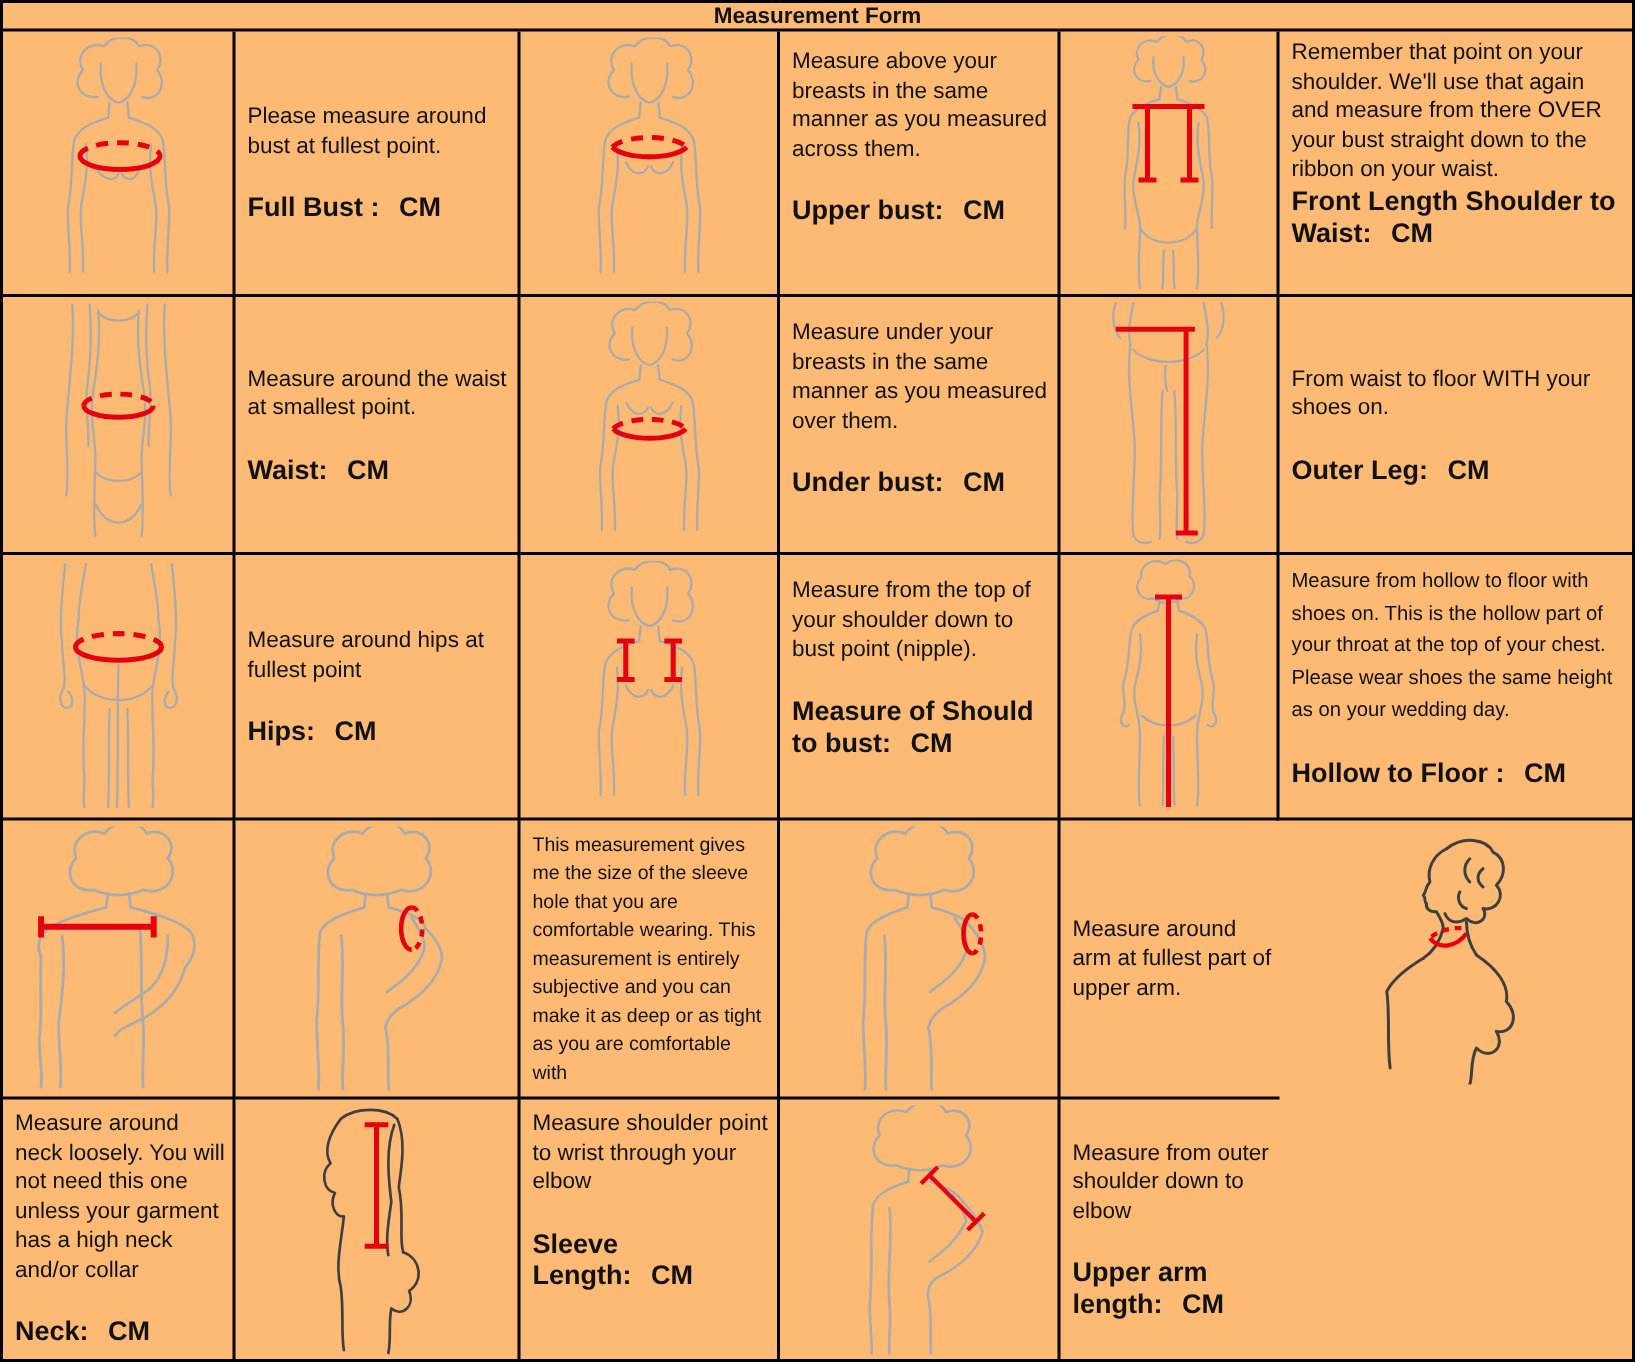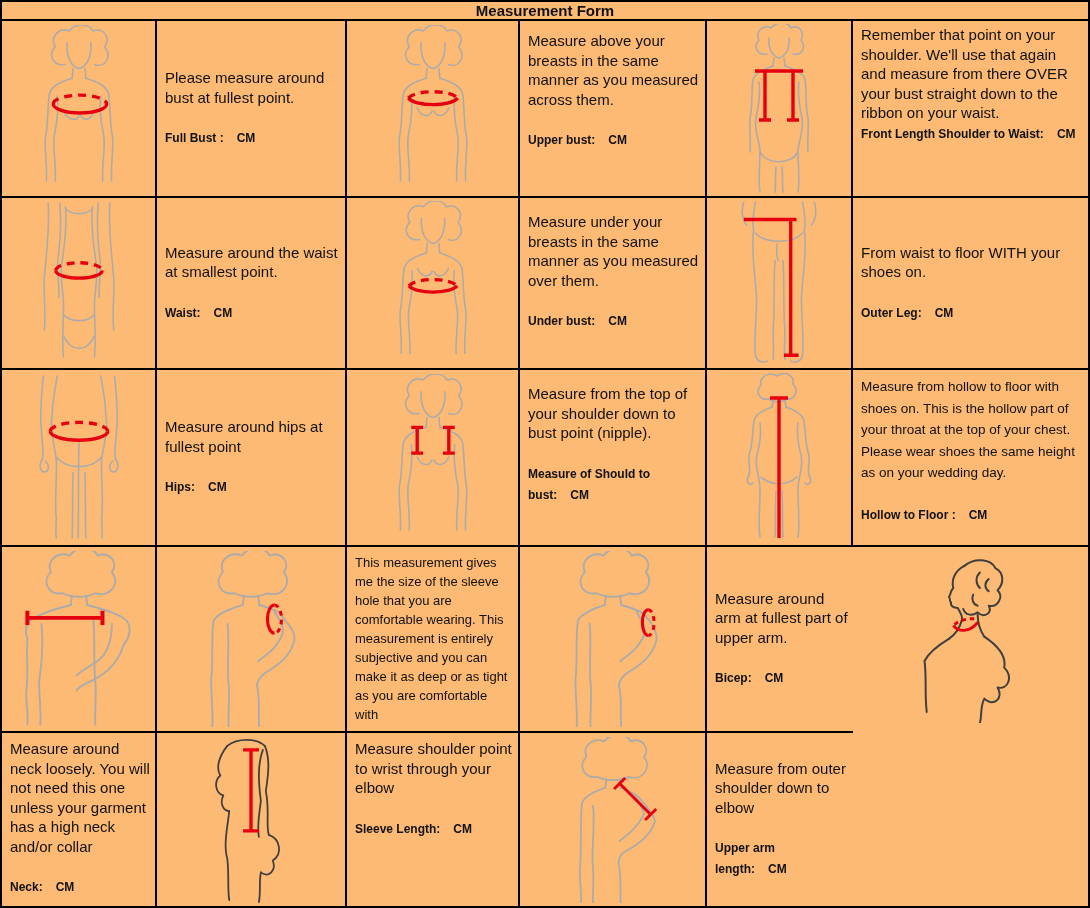--- a/index.html
+++ b/index.html
@@ -27,21 +27,21 @@
   .cell:nth-child(6n+1) { border-right:none; } 
   .cell { border-right: 2px solid #000; }
   .last { border-right:none !important; }
   .brow { border-bottom:none !important; }
   .fig { display:flex; align-items:center; justify-content:center; }
   .tcell { display:flex; flex-direction:column; padding: 4px 5px 4px 8px; font-size:15px; line-height:19.5px; }
   .vc { justify-content:center; }
   .pt6 { padding-top:6px; } .pt10 { padding-top:10px; } .pt14 { padding-top:14px; } .pt22 { padding-top:6px; }
   .small { font-size:13px; line-height:19px;gap:48px; }
   .smed { font-size:13.5px; line-height:21.5px; }
-  .lbl { font-weight:bold; font-size:12px; line-height:21px; margin-top:21px; }
+  .lbl { font-weight:bold; font-size:18px; line-height:21px; margin-top:21px; }
   .lbl .unit { margin-left:13px; }
   .g0 { margin-top:1px; }
   .g16 { }
   
   svg { display:block; }
   .o { fill:none; stroke:#ababab; stroke-width:1.6; stroke-linecap:round; stroke-linejoin:round; }
   .d { fill:none; stroke:#3f3f3f; stroke-width:1.8; stroke-linecap:round; stroke-linejoin:round; }
   .r  { fill:none; stroke:#e6000f; stroke-width:3.4; stroke-linecap:butt; }
   .rd { fill:none; stroke:#e6000f; stroke-width:3.4; stroke-dasharray:8 6; stroke-linecap:butt; }
   .rs { fill:none; stroke:#e6000f; stroke-width:2.6; stroke-dasharray:4 3.5; stroke-linecap:butt; }
@@ -232,21 +232,20 @@
       <path class="o" d="M45,46 C33,50 24,54 22,60 C20,74 22,92 20,110 C20,126 22,138 21,150 M59,46 C70,49 78,52 80,56"></path>
       <path class="o" d="M32,62 C34,80 31,98 33,114 C34,130 32,142 33,150"></path>
       <path class="o" d="M80,56 C86,62 90,70 89,76 C86,90 74,98 64,104 C60,107 58,110 57,114 M72,52 C76,58 80,64 79,70 C75,82 66,88 58,94"></path>
       <path class="o" d="M57,114 C60,126 58,140 59,150"></path>
       <path class="rl" d="M82,50 A5,11 0 0 0 82,72"></path>
       <path class="rs" d="M82,50 A5,11 0 0 1 82,72"></path>
     </svg>
   </div>
   <div class="cell tcell vc last">
     <div>Measure around arm at fullest part of upper arm.</div>
-    <div class="lbl"><span>Bicep:</span><span class="unit">CM</span></div>
   </div>
 
   <div class="cell fig brow">
     <svg width="140" height="166" viewBox="0 0 104 150">
       <path class="d" d="M46,8 C38,12 34,20 36,28 C33,31 34,34 32,36 C34,38 32,40 34,41 C33,44 36,46 40,46 C42,50 44,52 44,56"></path>
       <path class="d" d="M46,8 C56,0 70,2 74,10 C82,14 82,24 76,30 C82,36 76,46 68,44 C72,50 64,56 58,50 C52,54 47,52 45,47"></path>
       <path class="d" d="M60,14 C56,18 56,24 60,28 M68,20 C64,23 64,28 68,31 M54,34 C52,38 54,43 58,44"></path>
       <path class="d" d="M44,56 C42,64 38,70 32,74 M58,52 C58,60 60,66 64,72"></path>
       <path class="d" d="M32,74 C22,80 14,86 10,94 C12,108 10,124 12,140"></path>
       <path class="d" d="M64,72 C76,80 84,90 82,100 C90,108 86,120 76,118 C82,128 72,136 64,128 C60,136 62,144 60,150"></path>

